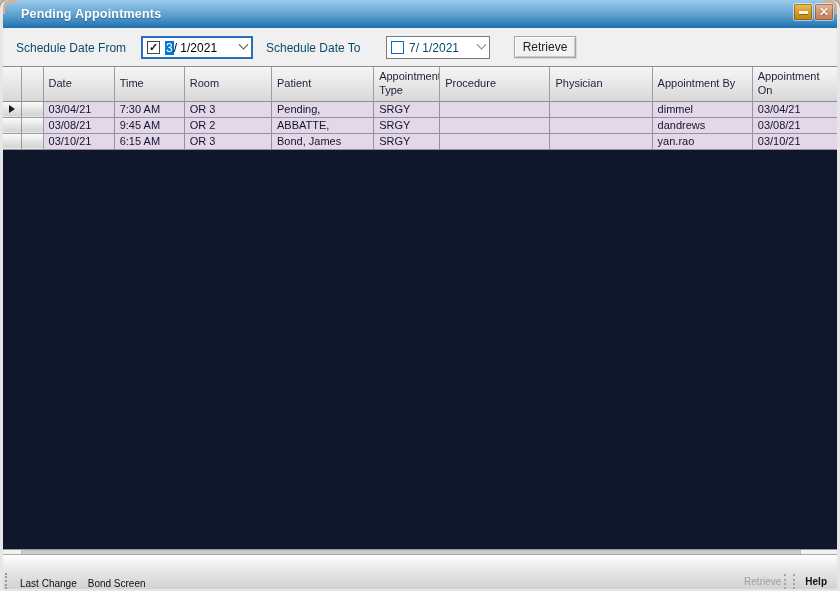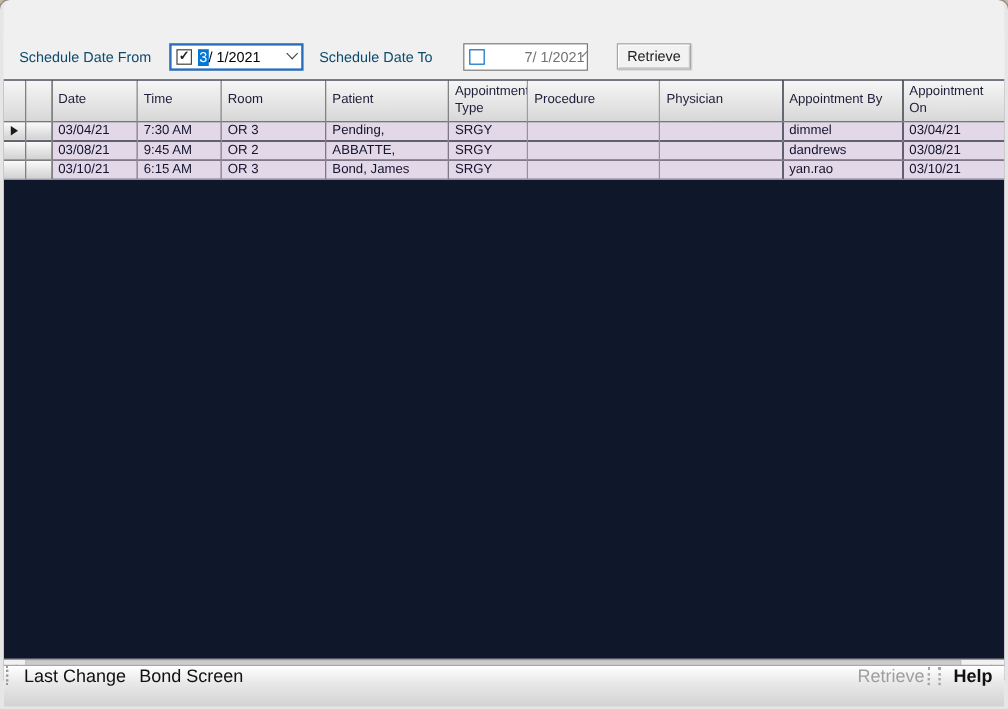--- a/index.html
+++ b/index.html
@@ -51,21 +51,21 @@
   .dp-to   { left:383px; width:104px; border:1px solid #7a7a7a; }
   .checkbox {
     width:13px; height:13px; background:#fff; display:flex; align-items:center; justify-content:center;
     margin-right:5px; flex:0 0 13px;
   }
   .cb-checked { border:1px solid #454545; }
   .cb-unchecked { border:1px solid #0c6cc4; }
   .check { font-size:11px; line-height:1; color:#222; font-weight:bold; }
   .dp-text { font-size:12px; color:#000; white-space:pre; }
   .dp-text .sel { background:#0078d7; color:#fff; padding:0 1px; }
-  .dp-text.disabled { color:#737373;margin-left:28px; }
+  .dp-text.disabled { color:#0c4a6e; }
   .chevron-down {
     margin-left:auto; width:7px; height:7px; border-right:1.6px solid #444; border-bottom:1.6px solid #444;
     transform:rotate(45deg) translate(-2px,-2px);
   }
   .chevron-down.gray { border-color:#7d7d7d; }
   .btn-retrieve {
     position:absolute; left:511px; top:8px; width:62px; height:22px;
     background:#f2f2f2; border:1px solid #a6a6a6;
     box-shadow:inset 1px 1px 0 #ffffff, inset -1px -1px 0 #c9c9c9, 1px 1px 0 #d8d8d8;
     font-size:12px; color:#222; text-align:center; line-height:20px; cursor:default;
@@ -113,34 +113,45 @@
   }
   .sb-ch { width:6px; height:6px; border-left:1.6px solid #6f6f6f; border-bottom:1.6px solid #6f6f6f; }
   .sb-ch.left  { transform:rotate(45deg)  translate(1px,-1px); }
   .sb-ch.right { transform:rotate(225deg) translate(1px,-1px); }
   .sb-thumb { width:780px; background:#cdcdcd; border:1px solid #c0c0c0; }
   .sb-track-gap { flex:1; }
   
   .statusbar {
     position:absolute; left:0; bottom:0; width:100%; height:35px;
     background:linear-gradient(180deg,#ffffff 0%, #e9e9e9 40%, #d2d2d2 100%);
-    border-top:1px solid #a8a8a8; display:flex; align-items:flex-start; font-size:15px;
+    border-top:1px solid #a8a8a8; display:flex; align-items:flex-end; font-size:10px;
   }
   .grip { width:4px; height:16px; margin-left:2px; border-left:2px dotted #9a9a9a; }
   .sb-item { color:#111; margin-left:11px; cursor:default; }
   .sb-right { margin-left:auto; display:flex; align-items:center; }
   .sb-item.disabled { color:#9e9e9e; }
   .sep-dots { width:3px; height:15px; border-left:2px dotted #a5a5a5; margin:0 3px; }
   .sb-item.help { font-weight:bold; margin-left:6px; margin-right:10px; }
 </style>
 </head>
 <body>
 
 <div class="window">
 
+  <div class="titlebar">
+    <div class="title">Pending Appointments</div>
+    <div class="win-buttons">
+      <div class="win-btn minimize">
+        <div class="glyph-min"></div>
+      </div>
+      <div class="win-btn close">
+        <div class="glyph-x">✕</div>
+      </div>
+    </div>
+  </div>
 
   <div class="toolbar">
     <div class="tb-label lbl-from">Schedule Date From</div>
 
     <div class="datepicker dp-from">
       <div class="checkbox cb-checked">
         <span class="check">✓</span>
       </div>
       <div class="dp-text"><span class="sel">3</span><span>/ 1/2021</span></div>
       <div class="chevron-down"></div>

